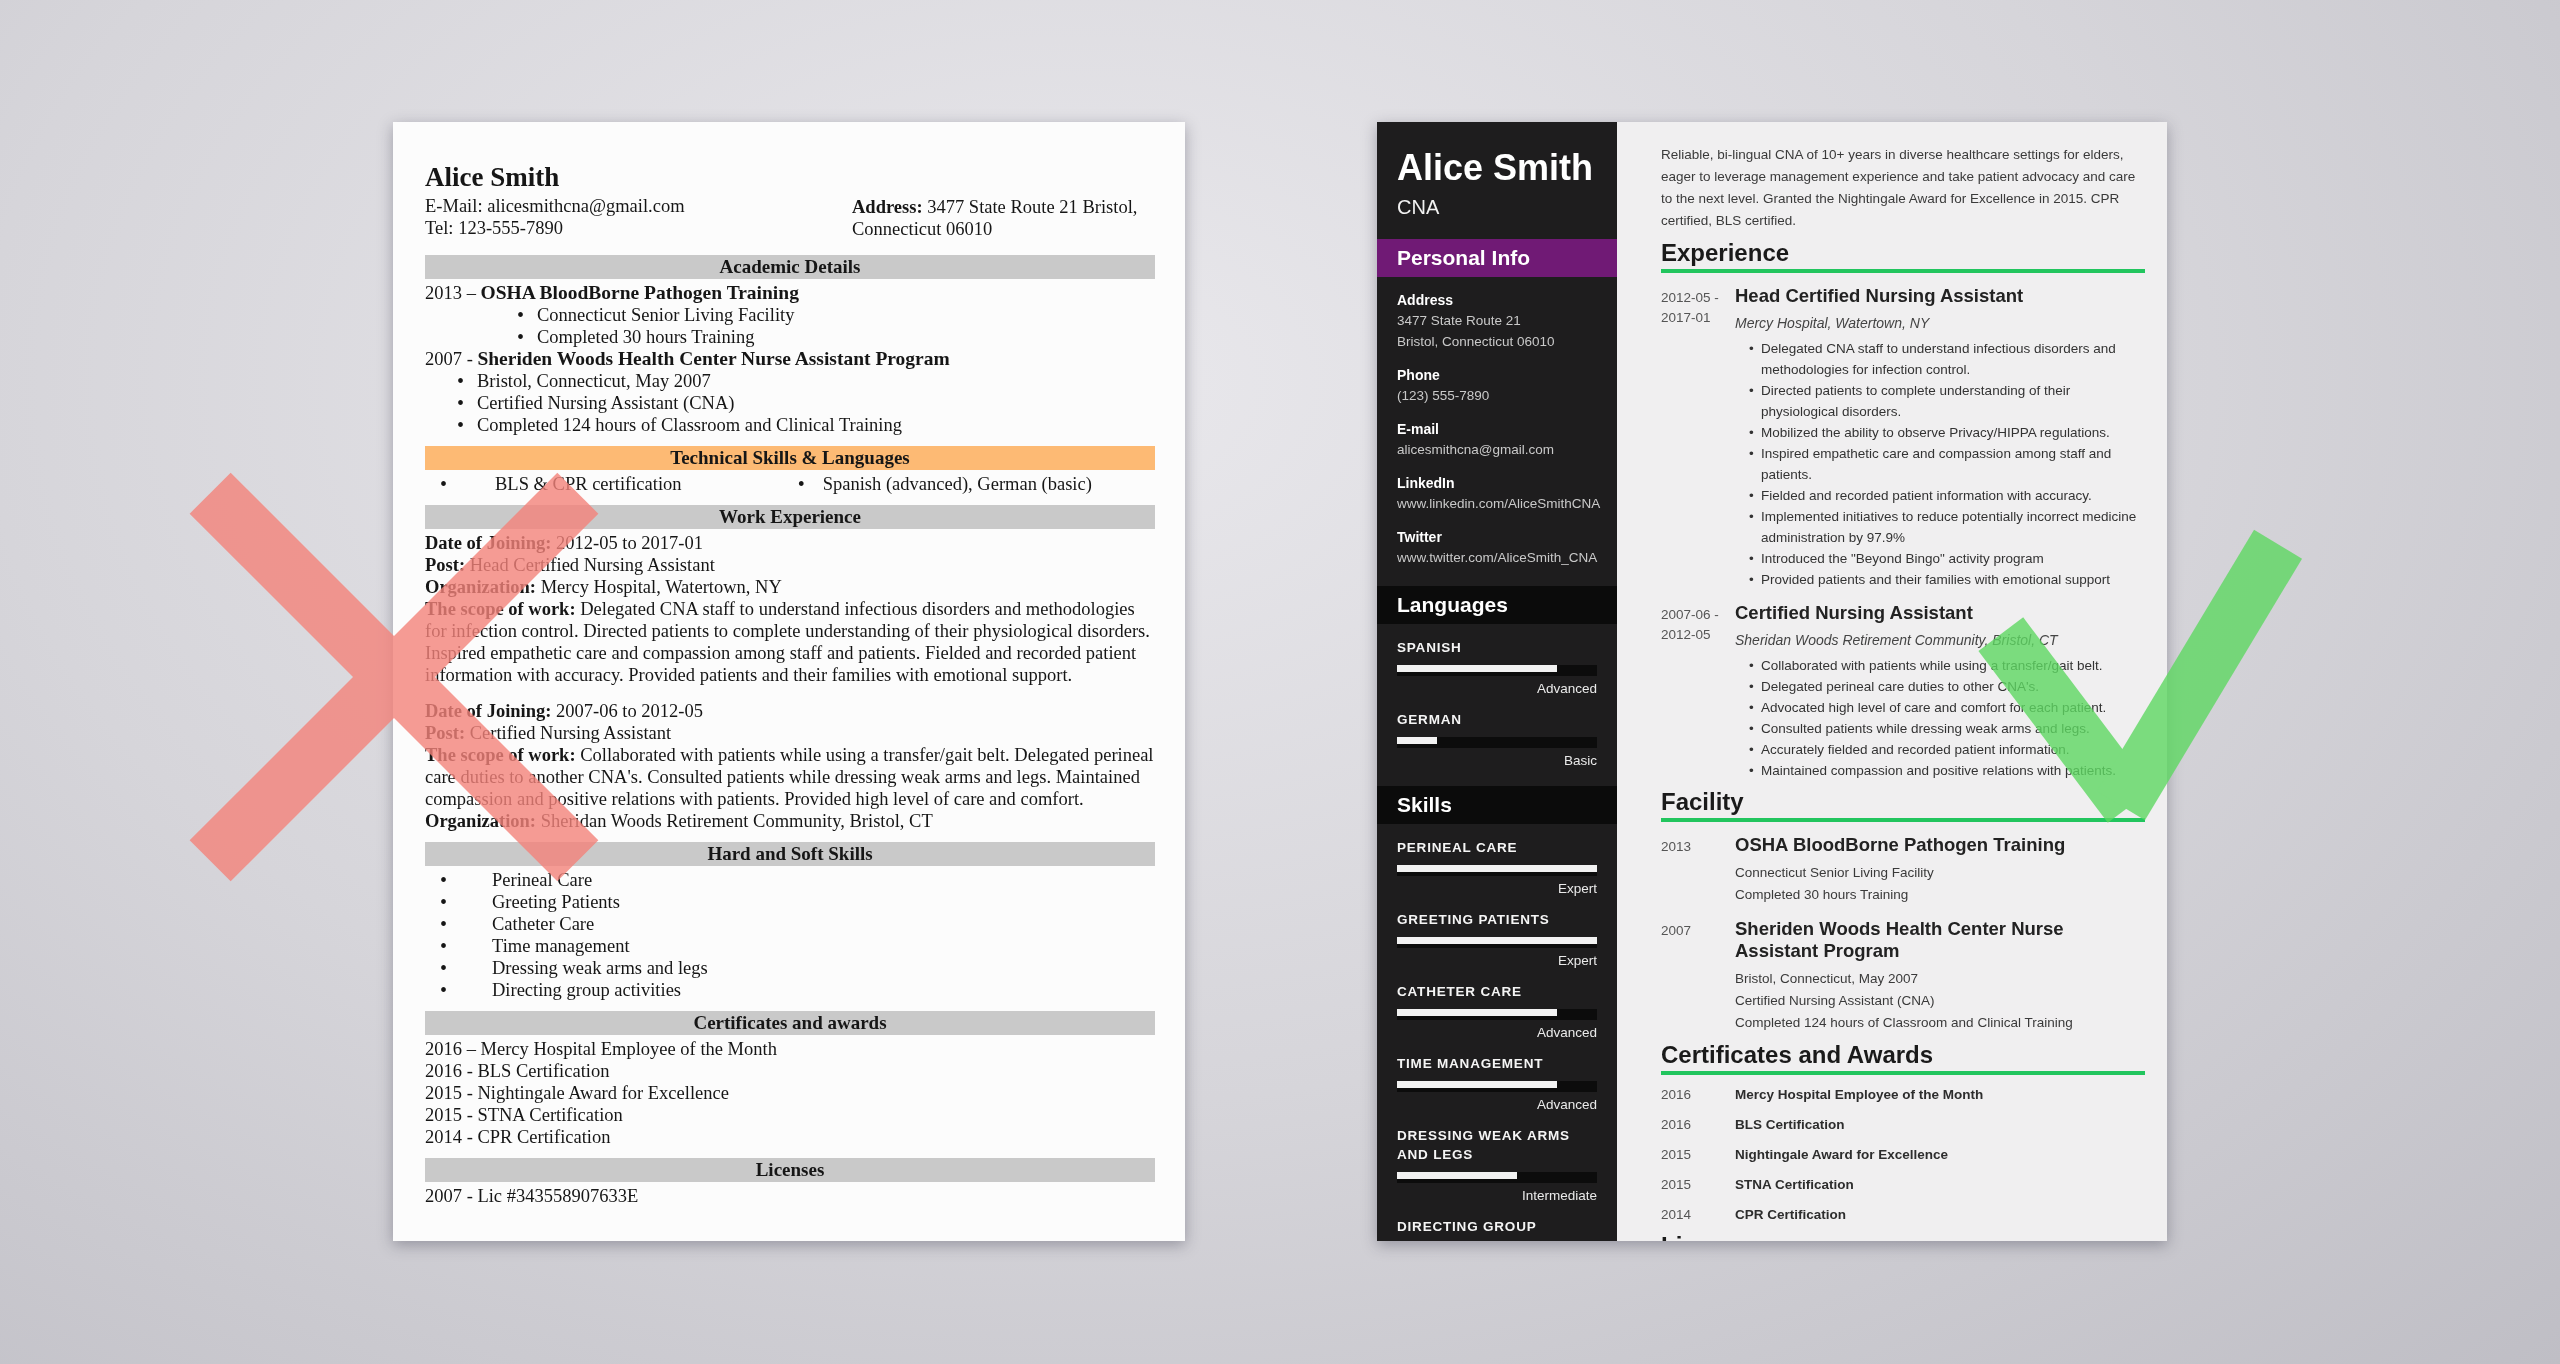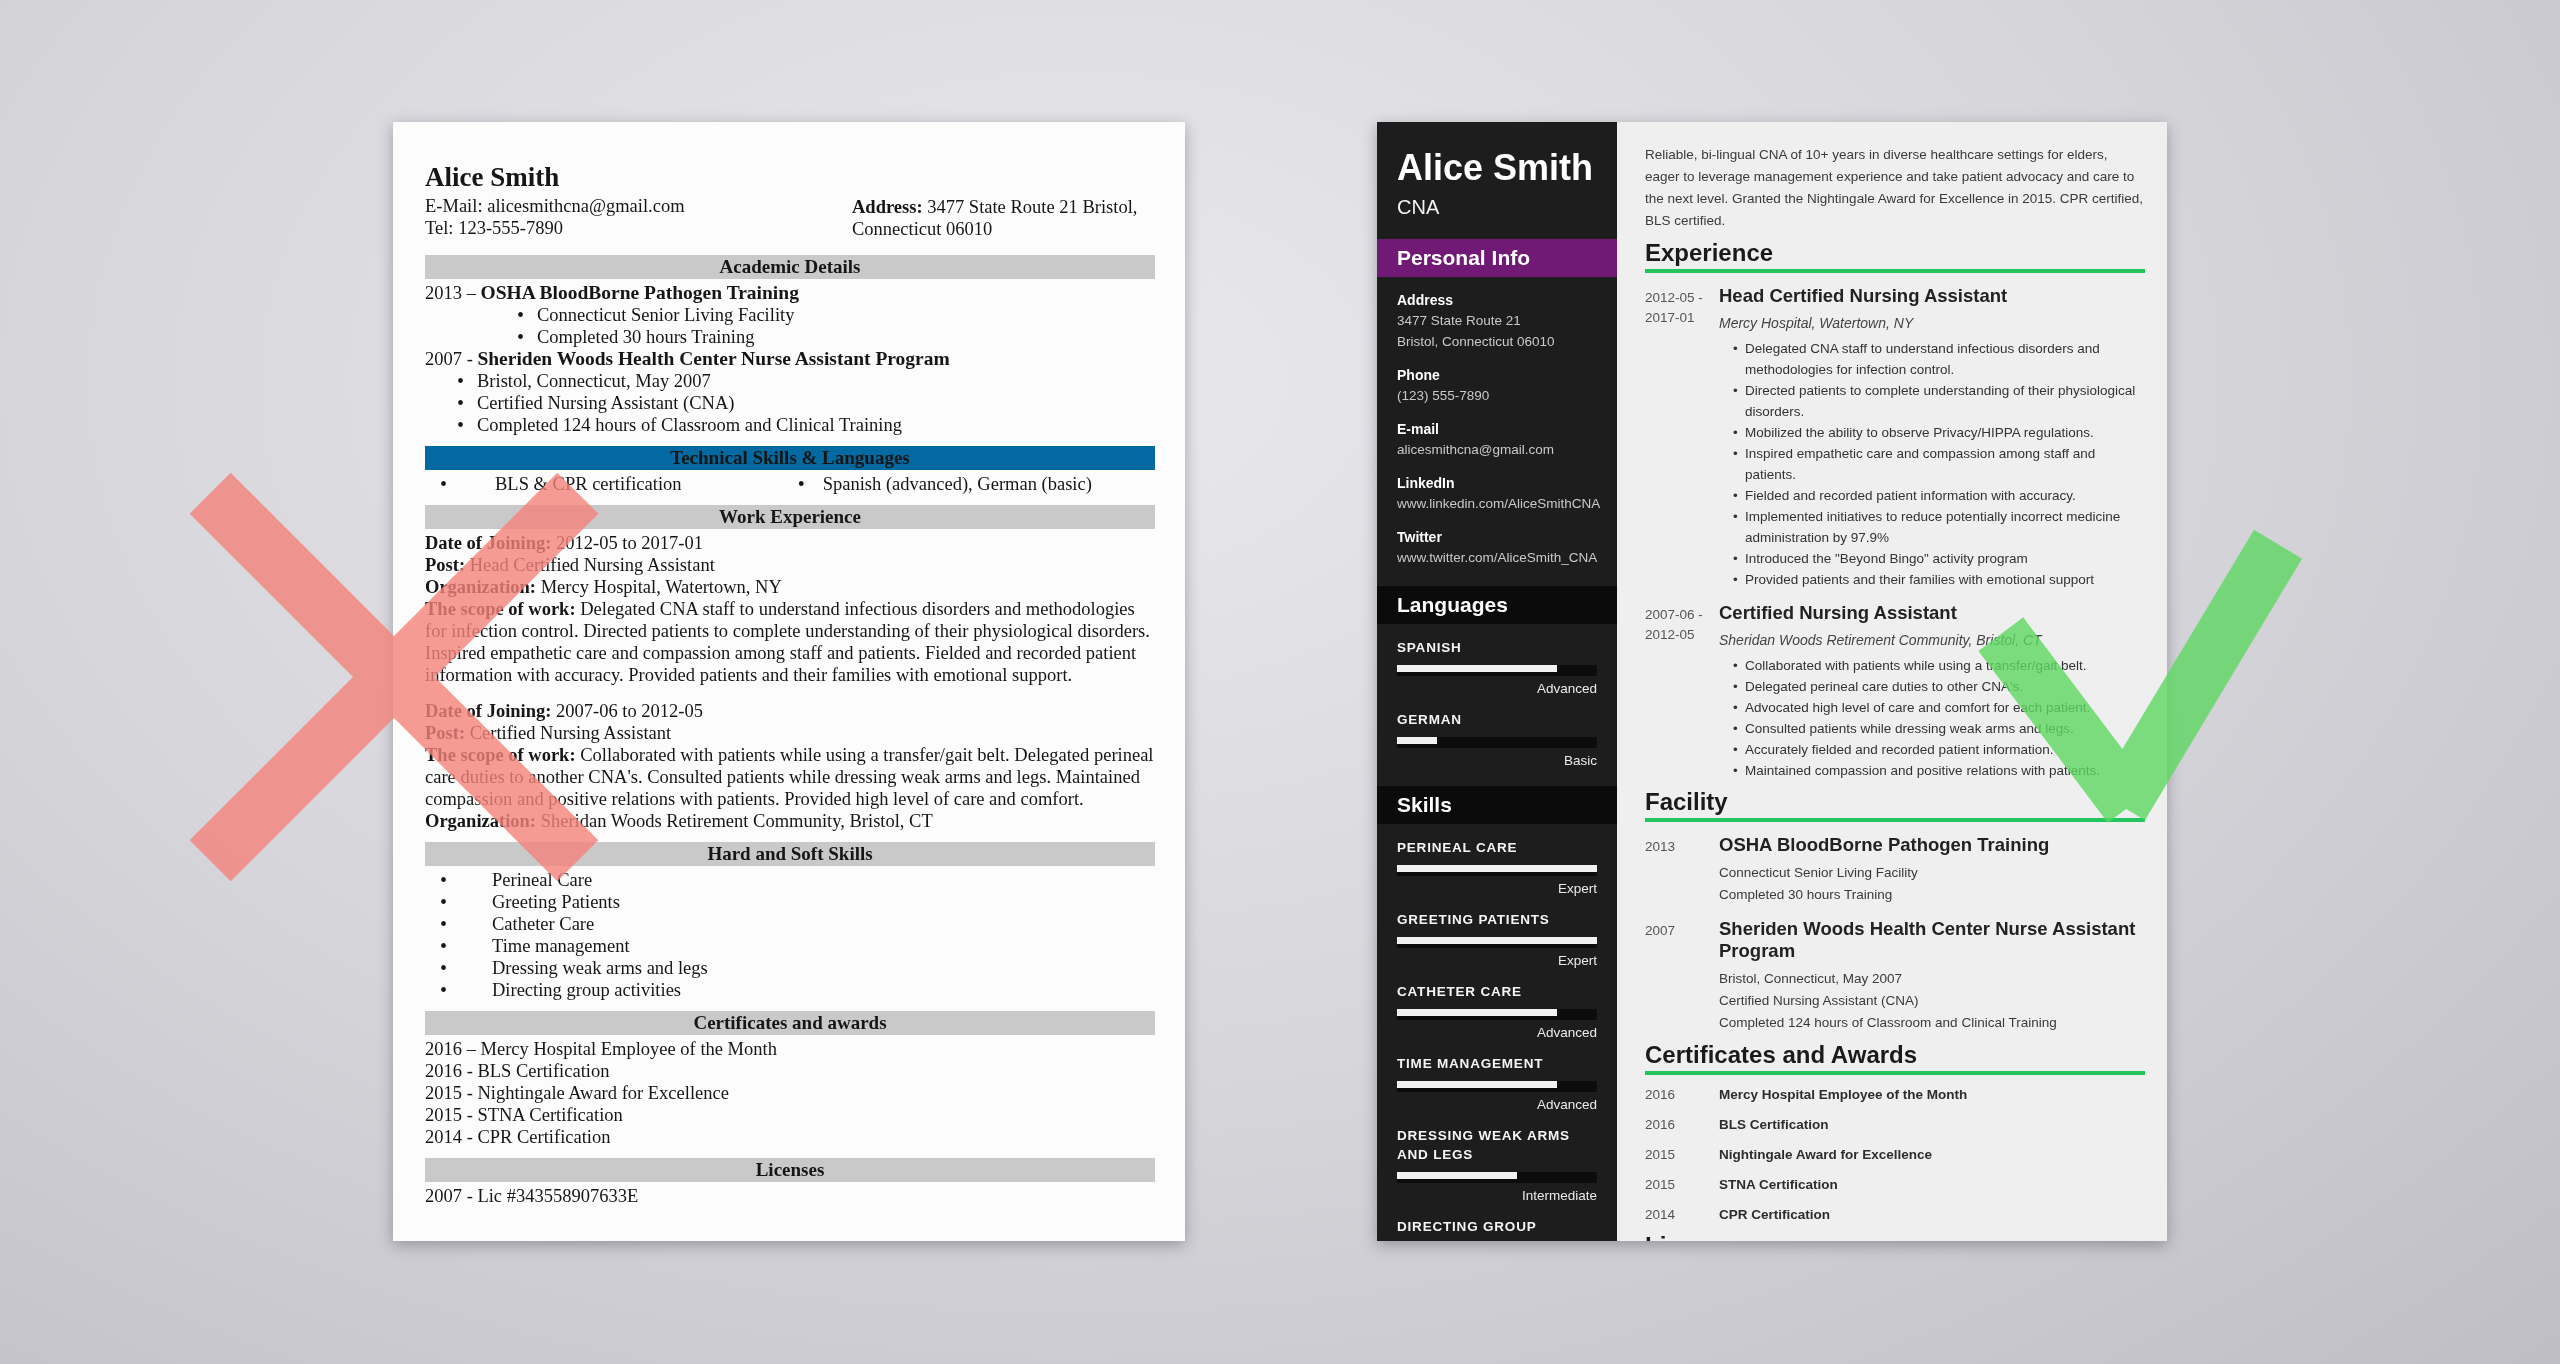--- a/index.html
+++ b/index.html
@@ -60,21 +60,21 @@
     padding:7px 0 7px 20px;margin:18px 0 12px 0;
   }
   .f-label{font-size:14px;font-weight:bold;margin-top:13px;line-height:20px;}
   .f-line{font-size:13.5px;color:#c9c9c9;line-height:21px;}
   .meter-name{font-size:13.5px;font-weight:bold;letter-spacing:.8px;margin-top:14px;line-height:19px;color:#f5f5f5;}
   .meter-track{height:11px;background:#0c0c0c;margin:8px 0 5px 0;}
   .meter-fill{height:7px;margin-top:2px;background:#f2f2f2;}
   .meter-level{font-size:13.5px;color:#eaeaea;text-align:right;}
 
   .rmain{
-    flex:1;box-sizing:border-box;padding:22px 22px 0 28px;
+    flex:1;box-sizing:border-box;padding:22px 22px 0 44px;
     color:#333;font-size:13.5px;line-height:21px;overflow:hidden;
   }
   .summary{margin:0 0 10px 0;color:#3a3a3a;line-height:22px;}
   .rmain h3{
     font-size:24px;color:#1a1a1a;margin:10px 0 0 0;padding-bottom:6px;
     border-bottom:4px solid #22c55e;font-weight:bold;
   }
   .erow{display:flex;margin-top:12px;}
   .edate{flex:0 0 74px;color:#555;font-size:13.5px;line-height:20px;padding-top:3px;}
   .ebody{flex:1;}
@@ -121,21 +121,21 @@
     <li>Connecticut Senior Living Facility</li>
     <li>Completed 30 hours Training</li>
   </ul>
   <p class="acad-head"><span>2007 -</span> <b>Sheriden Woods Health Center Nurse Assistant Program</b></p>
   <ul class="indent-mid">
     <li>Bristol, Connecticut, May 2007</li>
     <li>Certified Nursing Assistant (CNA)</li>
     <li>Completed 124 hours of Classroom and Clinical Training</li>
   </ul>
 
-  <div class="band" style="background-color: #0369a1;">Technical Skills &amp; Languages</div>
+  <div class="band" style="background-color: #fdba74;">Technical Skills &amp; Languages</div>
   <div class="two-col">
     <div class="cell c1">BLS &amp; CPR certification</div>
     <div class="cell c2">Spanish (advanced), German (basic)</div>
   </div>
 
   <div class="band" style="background-color: rgb(201, 201, 201);">Work Experience</div>
   <div class="job">
     <p><b>Date of Joining:</b> <span>2012-05 to 2017-01</span></p>
     <p><b>Post:</b> <span>Head Certified Nursing Assistant</span></p>
     <p><b>Organization:</b> <span>Mercy Hospital, Watertown, NY</span></p>

